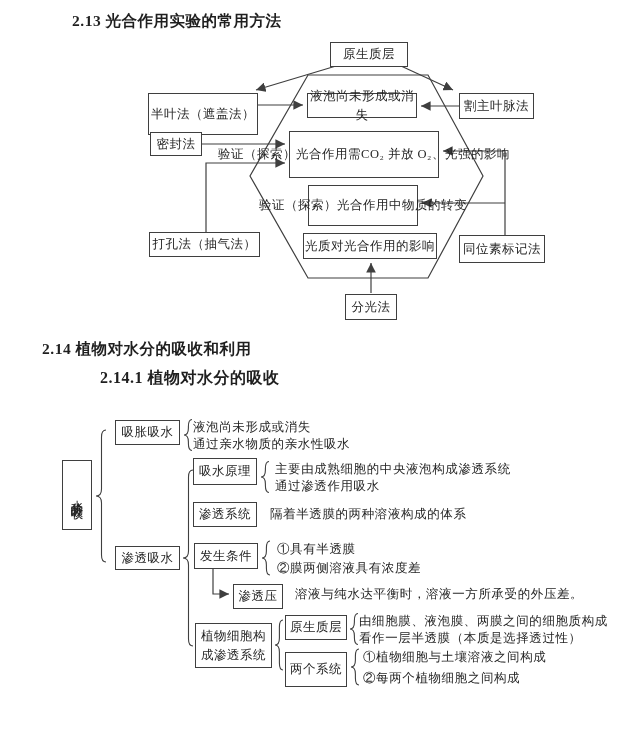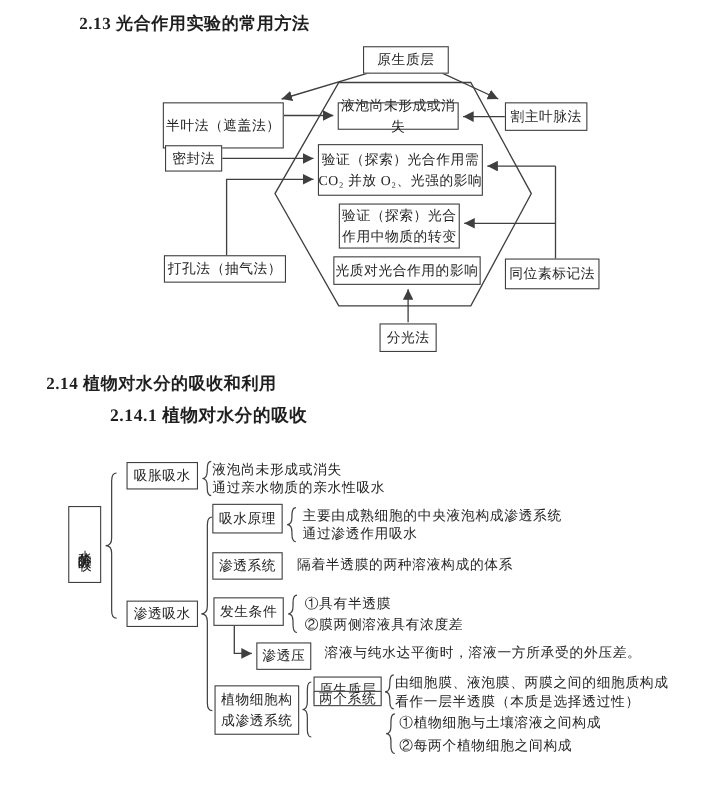--- a/index.html
+++ b/index.html
@@ -14,21 +14,21 @@
   .h-sub{font-size:16px;}
   .overlay{position:absolute;left:0;top:0;z-index:1;}
   .box{
     position:absolute;z-index:2;box-sizing:border-box;
     border:1.2px solid #3f3f3f;background:#ffffff;
     display:flex;align-items:center;justify-content:center;
     font-size:12.5px;text-align:center;line-height:1.45;
     letter-spacing:0.5px;
   }
   .box .ln{display:block;white-space:nowrap;}
-  .box-multiline{flex-direction:column;}
+  .box-multiline{flex-direction:row;}
   .box-vertical{
     writing-mode:vertical-lr;text-orientation:upright;
     letter-spacing:2px;
   }
   .wrapbox{word-break:break-all;padding:0 5px;}
   .note{
     position:absolute;z-index:2;white-space:nowrap;
     font-size:12.5px;letter-spacing:0.6px;
     transform:translateY(-50%);
   }
@@ -122,17 +122,17 @@
 
   <div class="box" style="left:233px;top:584px;width:50px;height:25px">渗透压</div>
   <div class="note" style="left:295px;top:594px">溶液与纯水达平衡时，溶液一方所承受的外压差。</div>
 
   <div class="box wrapbox" style="left:195px;top:623px;width:77px;height:45px">植物细胞构成渗透系统</div>
 
   <div class="box" style="left:285px;top:615px;width:62px;height:25px">原生质层</div>
   <div class="note" style="left:359px;top:621px">由细胞膜、液泡膜、两膜之间的细胞质构成</div>
   <div class="note" style="left:359px;top:638px">看作一层半透膜（本质是选择透过性）</div>
 
-  <div class="box" style="left:285px;top:628px;width:62px;height:14px">两个系统</div>
+  <div class="box" style="left:285px;top:652px;width:62px;height:35px">两个系统</div>
   <div class="note" style="left:363px;top:657px">①植物细胞与土壤溶液之间构成</div>
   <div class="note" style="left:363px;top:678px">②每两个植物细胞之间构成</div>
 
 </div>
 
 </body></html>

